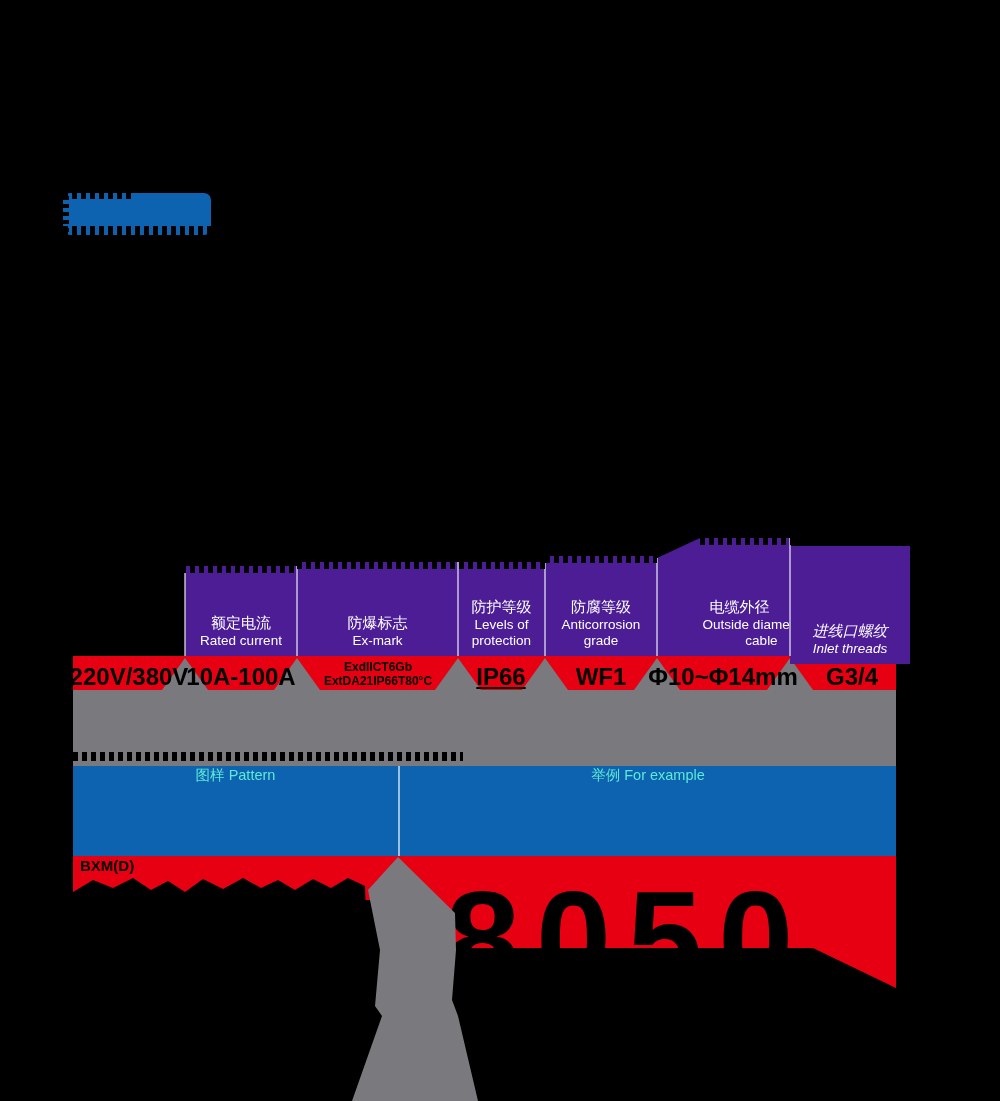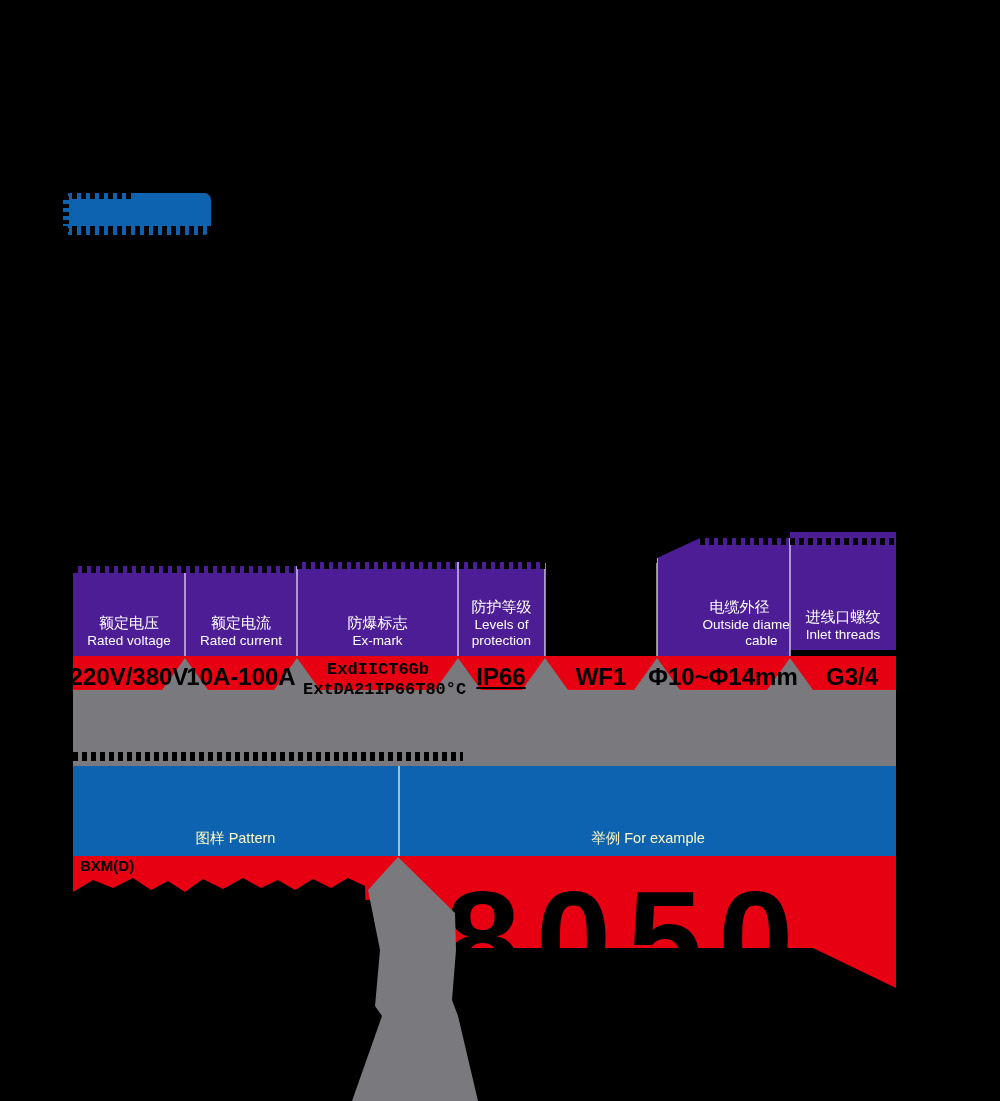--- a/index.html
+++ b/index.html
@@ -19,31 +19,31 @@
         align-items:center;text-align:center;color:#fff;padding-bottom:7px;box-sizing:border-box;}
   .cell .zh{font-size:15px;line-height:1.25;}
   .cell .en{font-size:13.5px;line-height:1.18;}
   #c1{left:73px;top:566px;width:112px;height:90px;}
   #c2{left:185px;top:566px;width:112px;height:90px;}
   #c3{left:297px;top:562px;width:161px;height:94px;}
   #c4{left:458px;top:562px;width:87px;height:94px;}
   #c5{left:545px;top:556px;width:112px;height:100px;}
   #c6{left:657px;top:538px;width:133px;height:118px;
       clip-path:polygon(0 20px,43px 0,100% 0,100% 100%,0 100%);padding-left:32px;}
-  #c7{left:790px;top:532px;width:106px;height:118px;}
+  #c7{left:790px;top:546px;width:120px;height:118px;font-style:italic;}
   .vline{width:2px;background:rgba(255,255,255,.55);}
   .tri-up{width:0;height:0;border-left:23px solid transparent;border-right:23px solid transparent;
           border-bottom:32px solid #7a797d;}
   .val{color:#000;font-weight:bold;text-align:center;transform:translateX(-50%);white-space:nowrap;
        font-size:24px;line-height:1.1;}
-  .val.small{font-size:17px;white-space:normal;width:150px;line-height:1.2;font-family:Liberation Mono, monospace;}
+  .val.small{font-size:12px;white-space:normal;width:150px;line-height:1.2;}
   
   #t2header{left:73px;top:766px;width:823px;height:90px;display:flex;}
-  #t2header .hcell{display:flex;align-items:flex-end;justify-content:center;color:#fef9c3;
-                   font-size:14.5px;padding-bottom:8px;box-sizing:border-box;height:100%;}
+  #t2header .hcell{display:flex;justify-content:center;color:#5eead4;
+                   font-size:14.5px;padding-bottom:23px;box-sizing:border-box;height:100%;}
   #t2left{width:325px;}
   #t2right{width:498px;border-left:2px solid rgba(255,255,255,.6);box-sizing:border-box;}
   
   #drawing{left:73px;top:876px;width:325px;height:225px;background:#000;
     clip-path:polygon(0 16px,20px 4px,40px 12px,60px 2px,78px 14px,95px 5px,112px 16px,
       130px 3px,150px 13px,170px 2px,188px 12px,205px 4px,222px 14px,240px 3px,258px 12px,
       275px 2px,292px 10px,293px 40px,288px 120px,279px 225px,0 225px);}
   #rightblack{left:398px;top:948px;width:498px;height:153px;background:#000;
     clip-path:polygon(0 0,415px 0,498px 40px,498px 153px,0 153px);}
   #graycenter{left:340px;top:856px;width:140px;height:245px;background:#7a797d;
@@ -67,35 +67,35 @@
 
   <div class="abs red" style="left:73px;top:656px;width:823px;height:34px;"></div>
 
   <div class="abs tri-up" style="left:162px;top:658px;"></div>
   <div class="abs tri-up" style="left:274px;top:658px;"></div>
   <div class="abs tri-up" style="left:435px;top:658px;"></div>
   <div class="abs tri-up" style="left:522px;top:658px;"></div>
   <div class="abs tri-up" style="left:634px;top:658px;"></div>
   <div class="abs tri-up" style="left:767px;top:658px;"></div>
 
-  <div id="c1" class="abs cell">
-    <div class="zh">额定电压</div>
-    <div class="en">Rated voltage</div>
-  </div>
   <div id="c2" class="abs cell">
     <div class="zh">额定电流</div>
     <div class="en">Rated current</div>
   </div>
   <div id="c3" class="abs cell">
     <div class="zh">防爆标志</div>
     <div class="en">Ex-mark</div>
   </div>
   <div id="c4" class="abs cell">
     <div class="zh">防护等级</div>
     <div class="en" style="width:80px;text-align:center;">Levels of protection</div>
+  </div>
+  <div id="c5" class="abs cell">
+    <div class="zh">防腐等级</div>
+    <div class="en" style="width:105px;">Anticorrosion grade</div>
   </div>
   <div id="c6" class="abs cell">
     <div class="zh">电缆外径</div>
     <div class="en" style="width:125px;margin-left:44px;">Outside diameter of cable</div>
   </div>
   <div id="c7" class="abs cell">
     <div class="zh">进线口螺纹</div>
     <div class="en">Inlet threads</div>
   </div>
 

